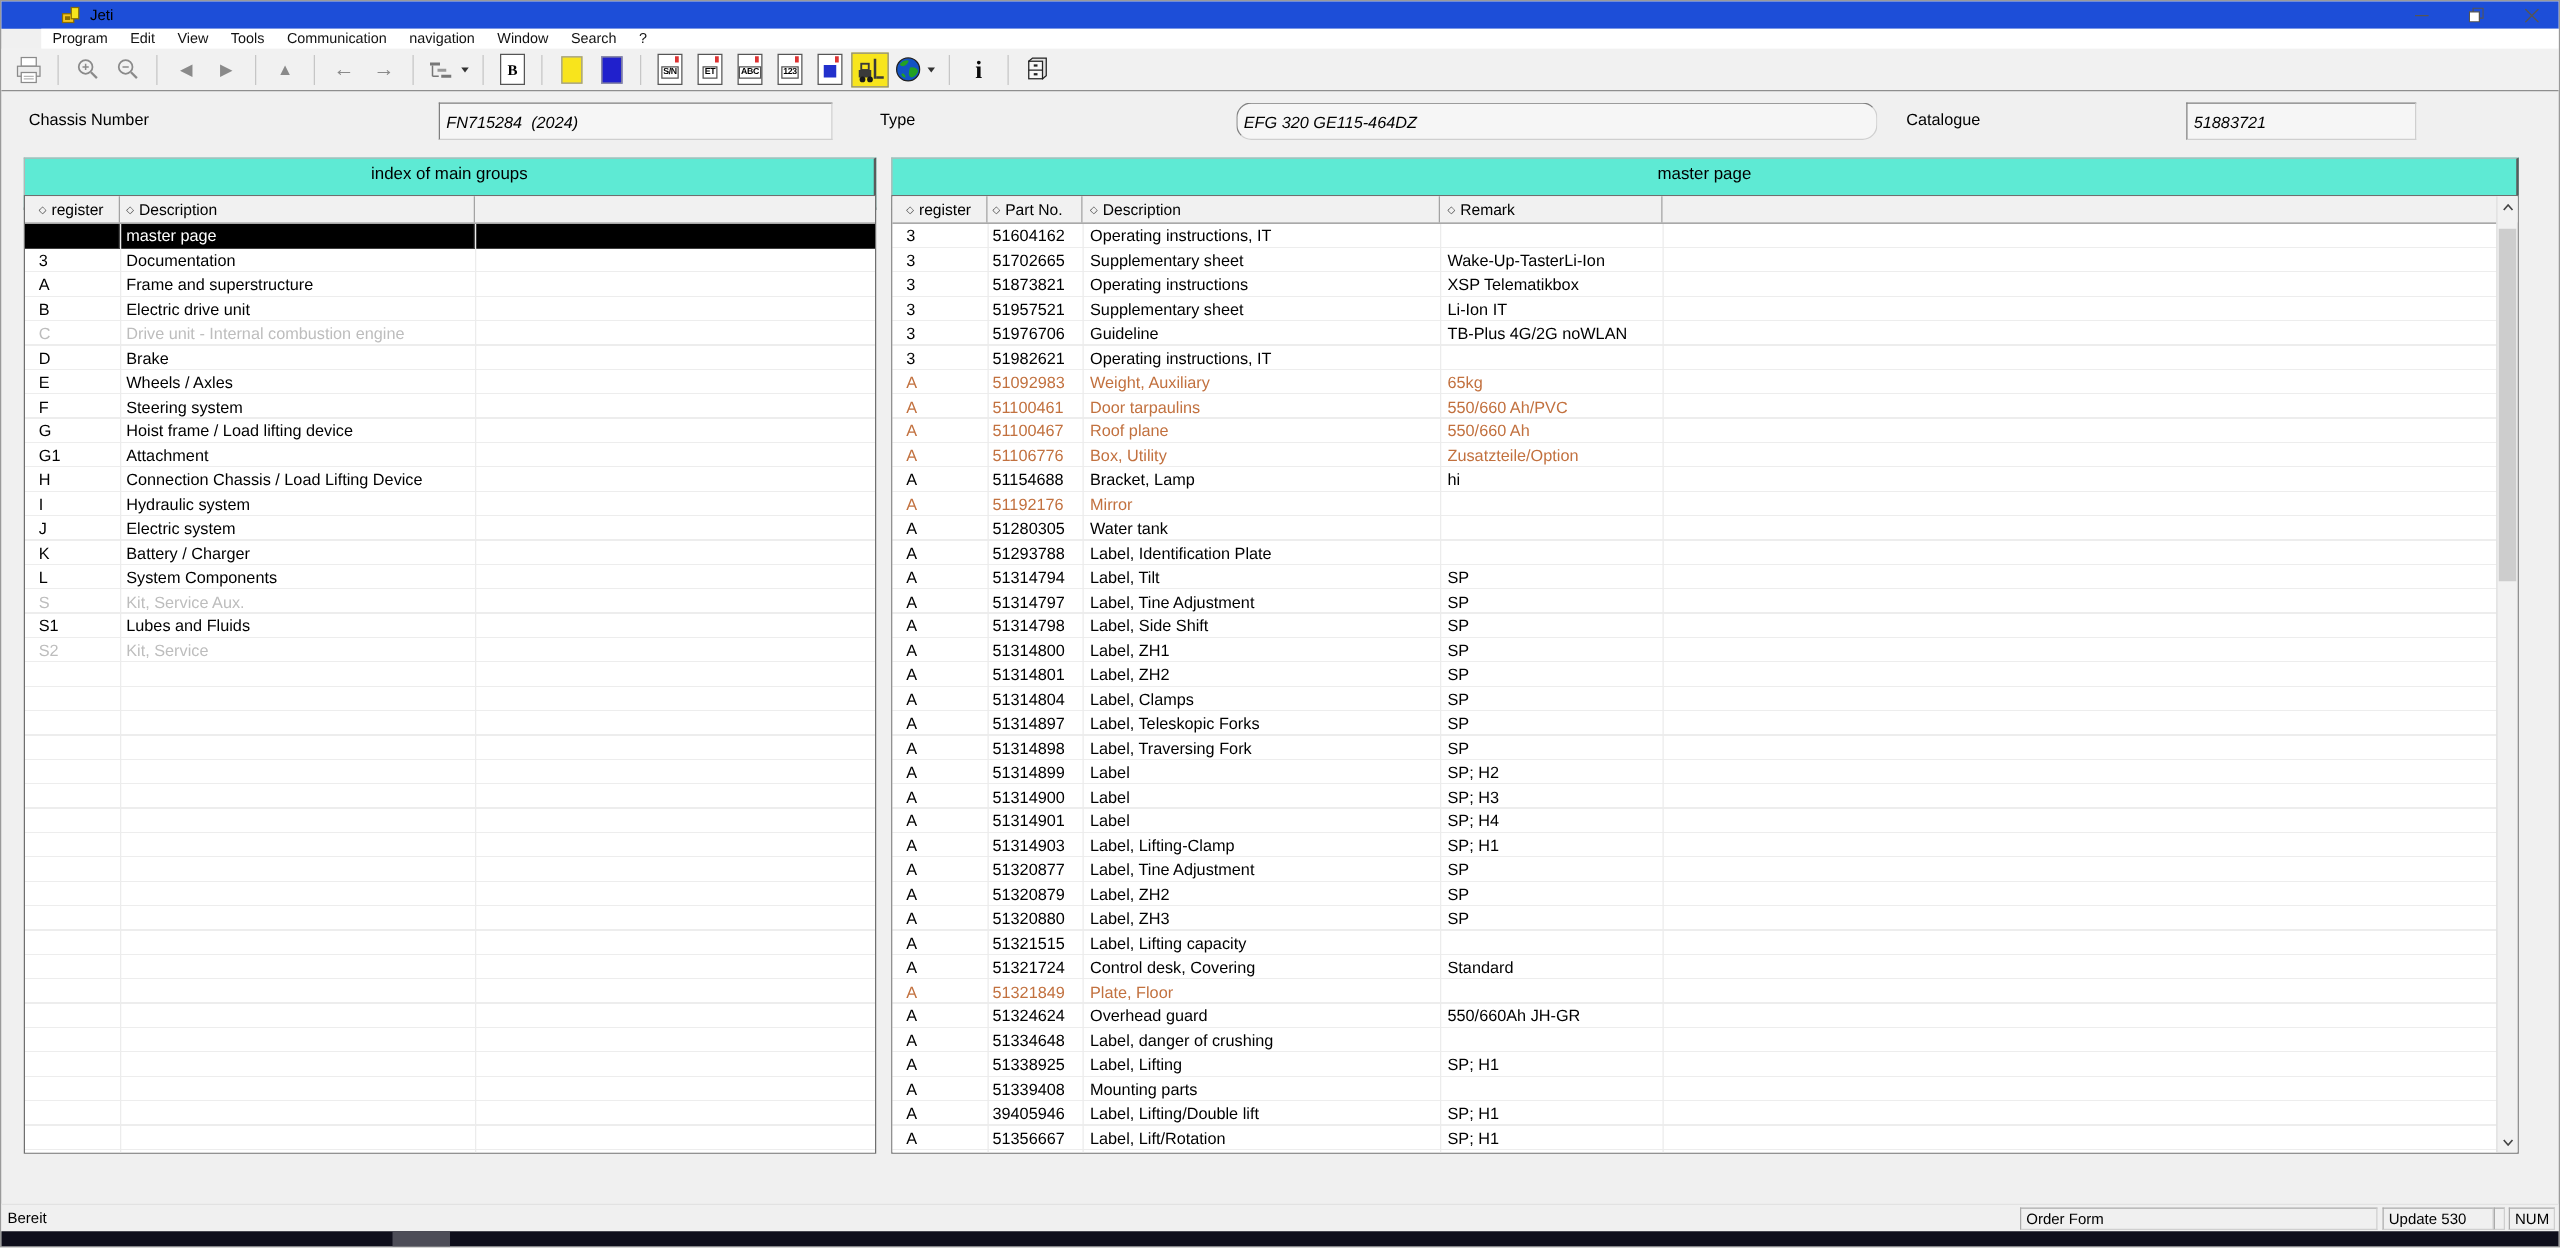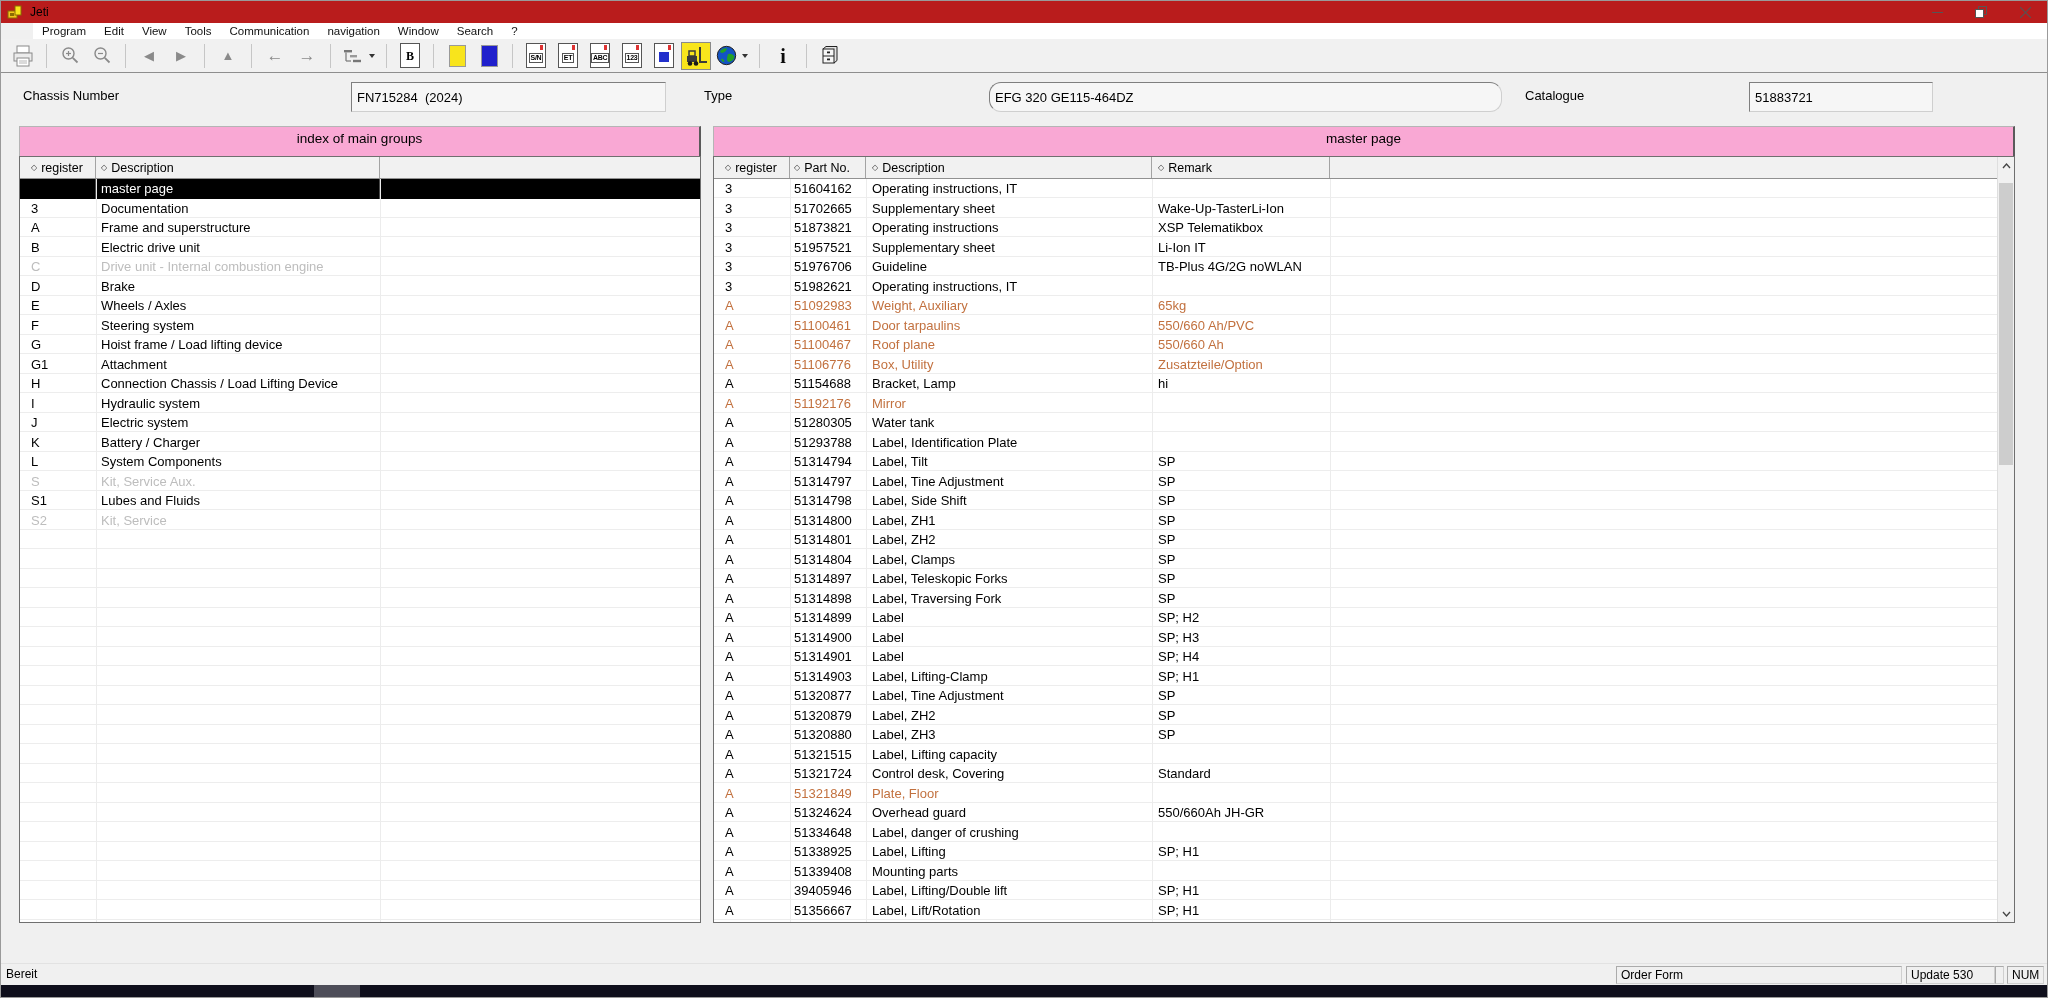--- a/index.html
+++ b/index.html
@@ -1,20 +1,20 @@
 <!DOCTYPE html>
 <html><head>
 <meta charset="utf-8">
 <style>
   * { margin:0; padding:0; box-sizing:border-box; }
   body { background:#d8d8d8; font-family:"Liberation Sans", sans-serif; }
   .app { position:relative; width:2048px; height:998px; background:#f0f0f0; overflow:hidden; border:1px solid #9a9a9a; }
 
   
-  .titlebar { position:absolute; top:0; left:0; right:0; height:22px; background:#b91c1c; display:flex; align-items:center; }
+  .titlebar { position:absolute; top:0; left:0; right:0; height:22px; background:#1d4ed8; display:flex; align-items:center;padding-left:42px; }
   .appicon { margin-left:6px; width:16px; height:16px; display:inline-flex; }
   .apptitle { margin-left:7px; font-size:12px; color:#000; }
   .winbtns { margin-left:auto; display:flex; height:100%; }
   .wbtn { width:44px; height:100%; display:flex; align-items:center; justify-content:center; }
 
   
   .menubar { position:absolute; top:22px; left:0; right:0; height:16px; background:#ffffff; display:flex; align-items:center; font-size:11.5px; color:#111;margin-left:32px; }
   .mitem { padding:0 9px; }
 
   
@@ -30,25 +30,25 @@
   .rmark { position:absolute; top:1px; right:2px; width:3px; height:5px; background:#d33; }
   .plabel { font-size:7px; font-weight:700; border:1px solid #555; line-height:8px; padding:0 1px; margin-bottom:4px; letter-spacing:-0.3px; }
   .blabel { font-size:12px; font-weight:700; margin-bottom:3px; font-family:"Liberation Serif", serif; }
   .bbox { width:10px; height:10px; background:#2230cc; margin-bottom:5px; }
   .swatch { display:inline-block; width:17px; height:22px; border:1px solid #999; }
   .sy { background:#f8e41c; } .sb { background:#2020cc; }
 
   
   .formbar { position:absolute; top:72px; left:0; right:0; height:53px; }
   .flabel { position:absolute; top:15px; font-size:13px; color:#000; }
-  .finput { position:absolute; top:9px; height:30px; border:1px solid #7f7f7f; border-right-color:#cfcfcf; border-bottom-color:#cfcfcf; background:#f6f6f6; font-size:13px; font-family:inherit; padding:0 5px; color:#000; }
+  .finput { position:absolute; top:9px; height:30px; border:1px solid #7f7f7f; border-right-color:#cfcfcf; border-bottom-color:#cfcfcf; background:#f6f6f6; font-size:13px; font-family:inherit; padding:0 5px; color:#000;font-style:italic; }
 
   
   .panel { position:absolute; top:125px; height:797px; }
-  .phead { position:absolute; top:0; left:0; right:0; height:42px; background:#f9a8d4; border:1px solid #b5b5b5; border-bottom:2px solid #2a2a2a; border-right:2px solid #5a5a5a; text-align:center; font-size:13.5px; line-height:23px; color:#000; }
+  .phead { position:absolute; top:0; left:0; right:0; height:42px; background:#5eead4; border:1px solid #b5b5b5; border-bottom:2px solid #2a2a2a; border-right:2px solid #5a5a5a; text-align:center; font-size:13.5px; line-height:23px; color:#000; }
   .tbl { position:absolute; top:30px; left:0; right:0; bottom:0; border:1px solid #6f6f6f; background:#fff; }
   .thead { position:absolute; top:0; left:0; right:0; height:22px; background:#f1f1f1; border-bottom:1px solid #919191; display:flex; z-index:1; }
   .th { display:flex; align-items:center; border-right:1px solid #a3a3a3; padding-left:8px; font-size:12.5px; gap:4px; height:100%; color:#000; }
   .th.c-fill { border-right:none; padding-left:0; }
   .dia { font-size:8px; color:#444; }
   .tbody { position:absolute; top:22px; left:0; right:0; bottom:0; overflow:hidden;
            background:repeating-linear-gradient(to bottom,#fff 0px,#fff 18.5px,#ededed 18.5px,#ededed 19.5px); }
   .tbl-right .tbody { right:17px; }
   .vline { position:absolute; top:0; bottom:0; width:1px; background:#ececec; }
   .trow { display:flex; height:19.5px; line-height:19.5px; font-size:13px; white-space:nowrap; color:#000; }

